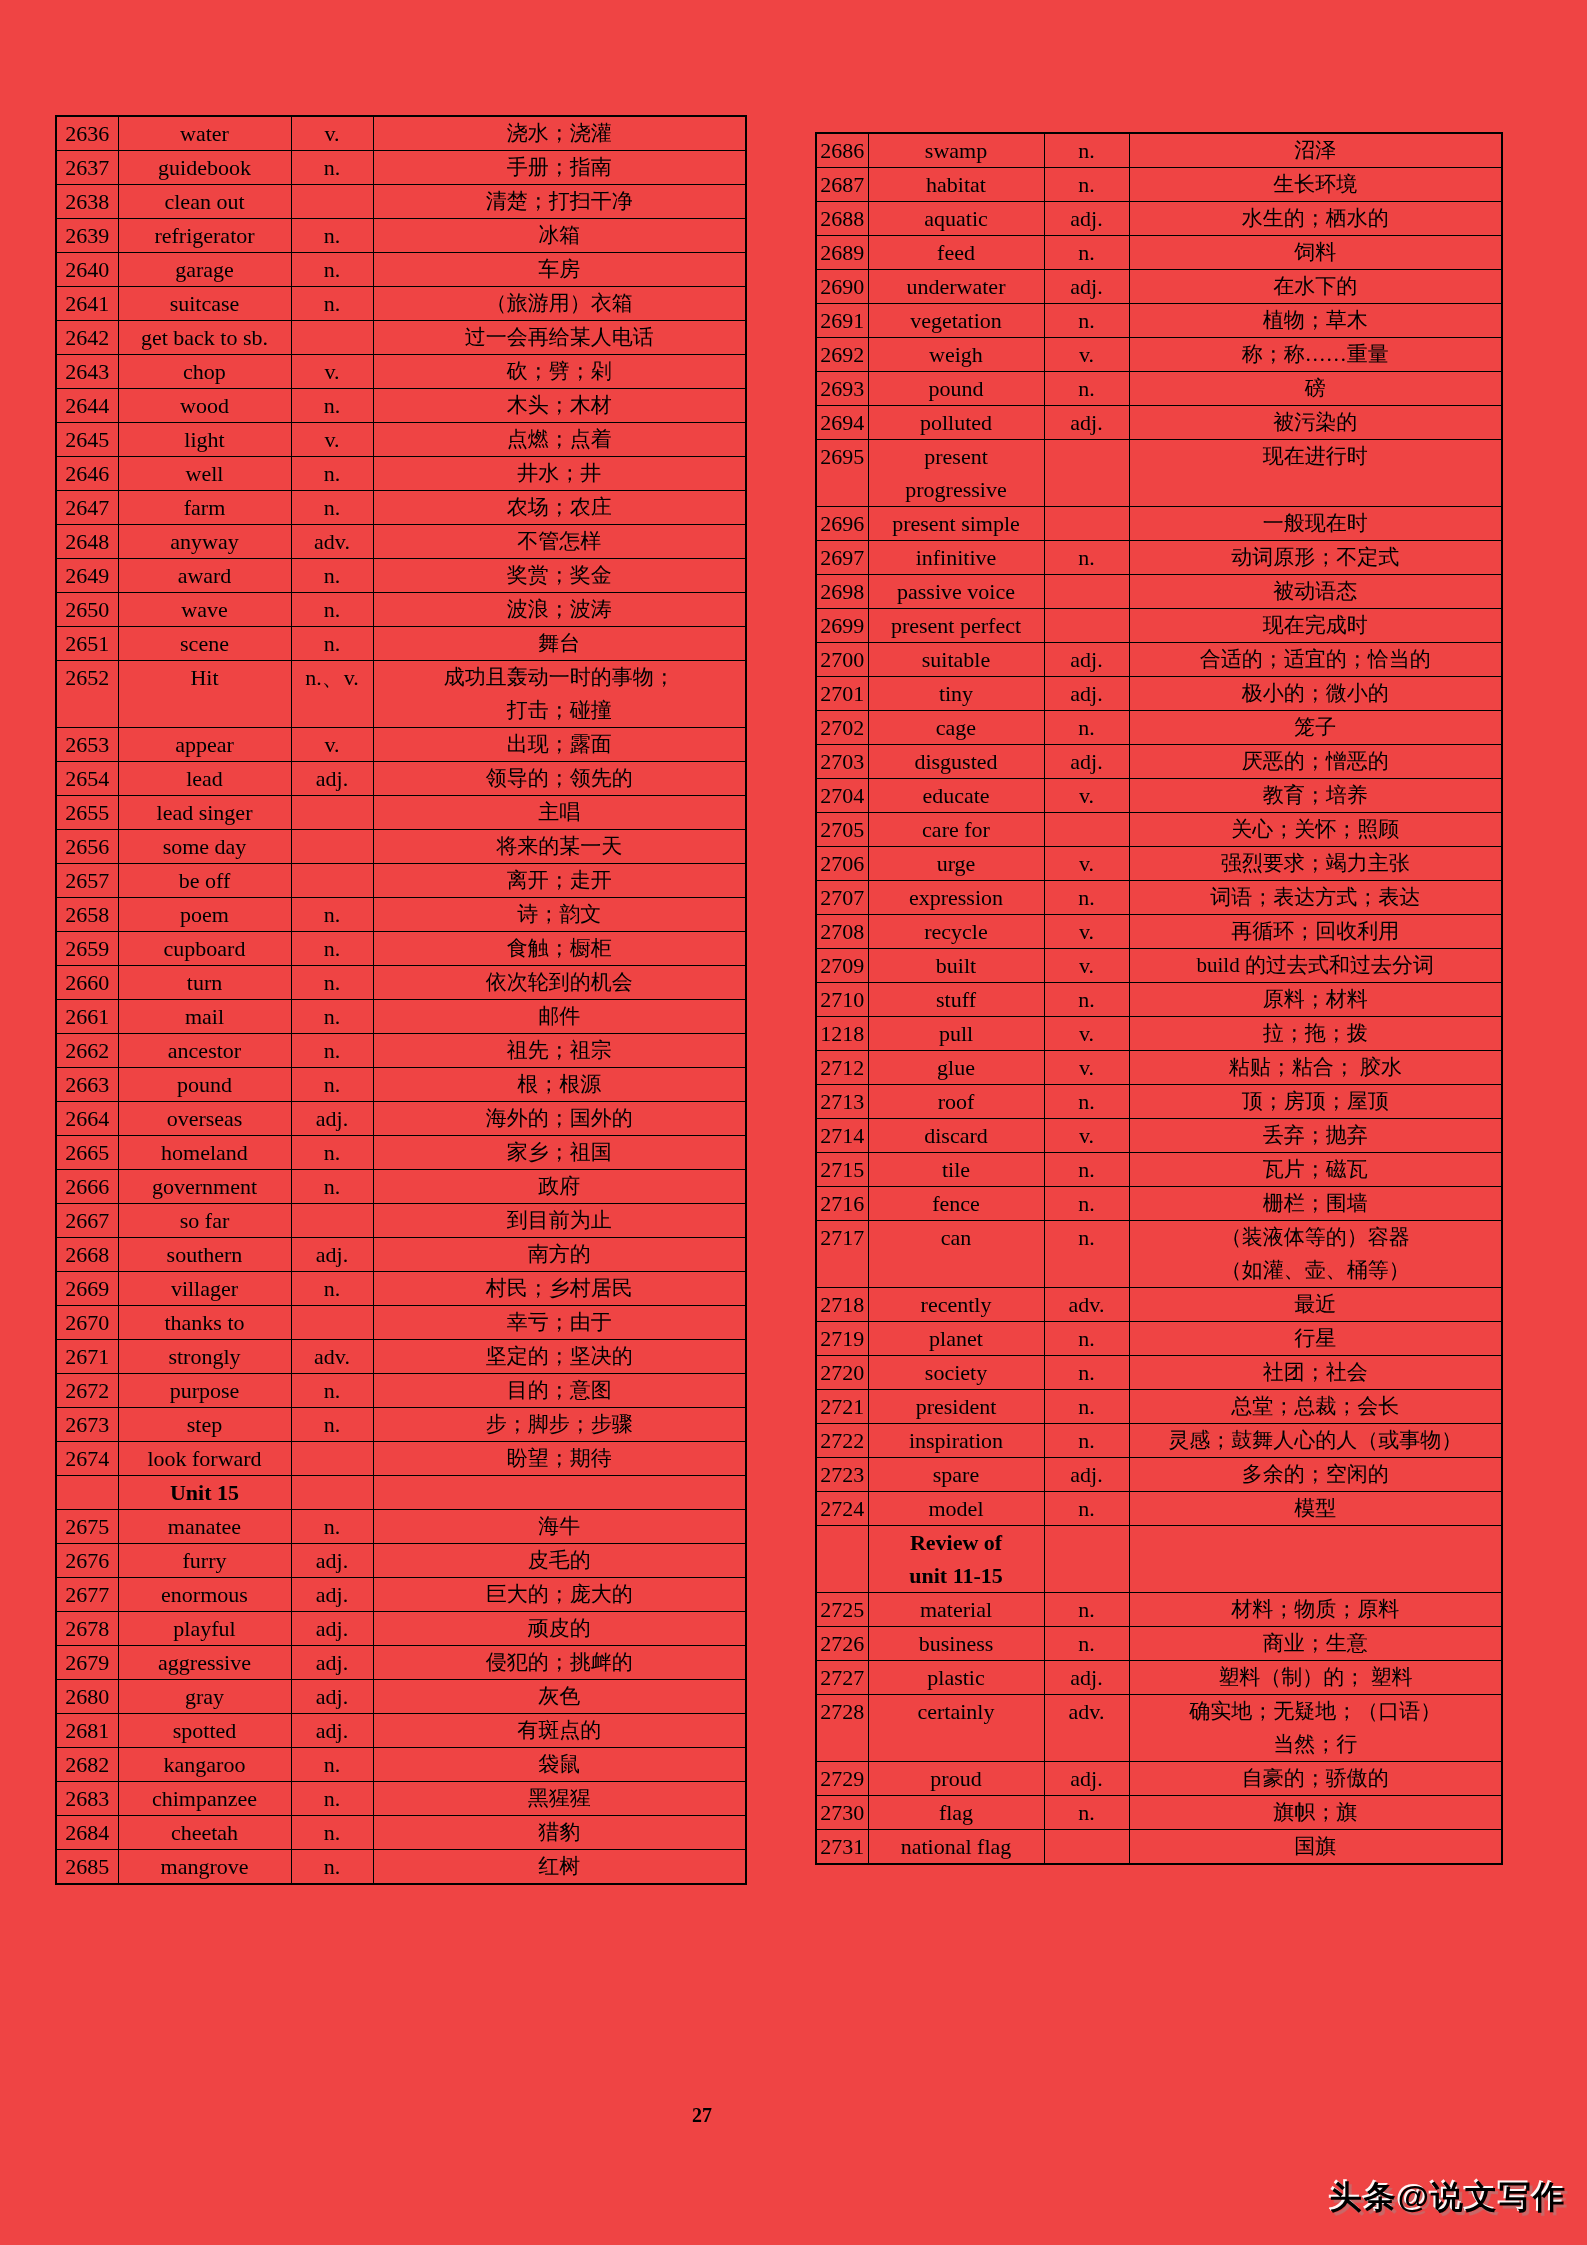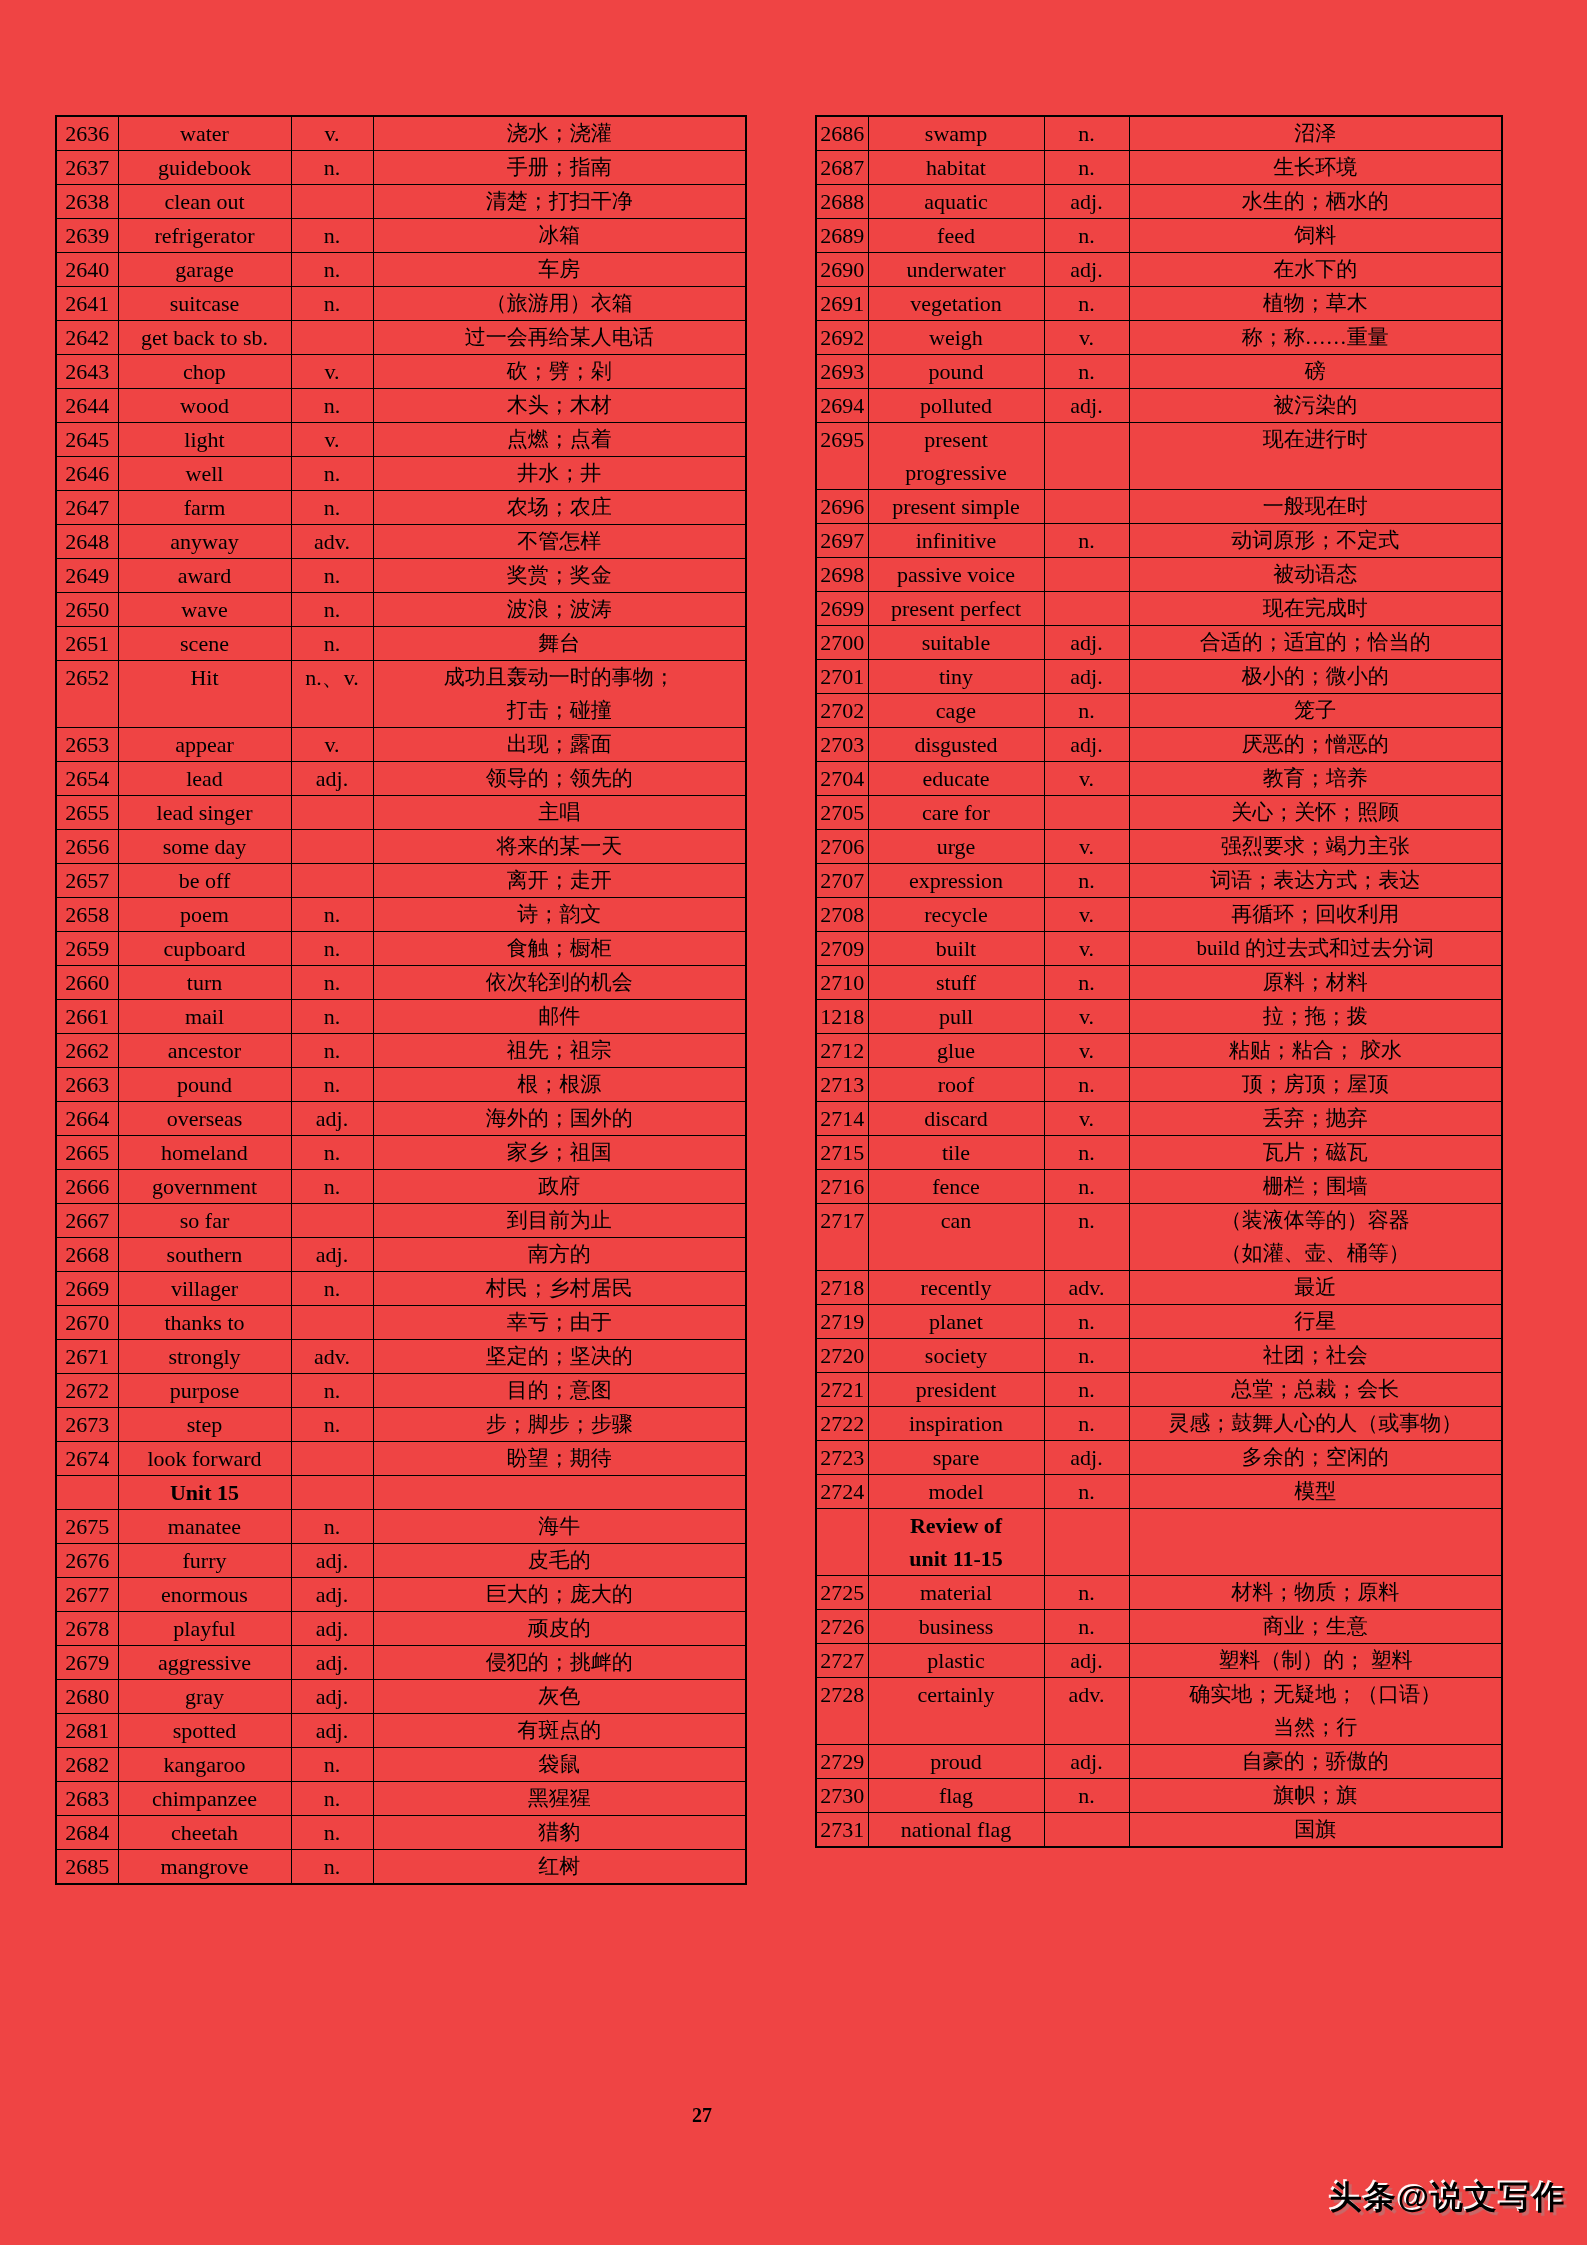--- a/index.html
+++ b/index.html
@@ -22,21 +22,21 @@
   table.vocab td {
     border:1px solid #000;
     height:33px;
     padding:0;
     vertical-align:top;
     line-height:33px;
     white-space:pre-line;
     overflow:hidden;
   }
   table.vocab-left  { left:55px;  top:115px; width:690px; }
-  table.vocab-right { left:815px; top:115px; width:686px;padding-left:48px; }
+  table.vocab-right { left:815px; top:132px; width:686px;padding-left:48px; }
   table.vocab-left  col.col-num  { width:62px; }
   table.vocab-left  col.col-word { width:173px; }
   table.vocab-left  col.col-pos  { width:82px; }
   table.vocab-left  col.col-cn   { width:373px; }
   table.vocab-right col.col-num  { width:52px; }
   table.vocab-right col.col-word { width:176px; }
   table.vocab-right col.col-pos  { width:85px; }
   table.vocab-right col.col-cn   { width:373px; }
   td.c-num  { padding-left:2px;  font-size:22px; }
   td.c-word { padding-left:13px; font-size:22px; }

